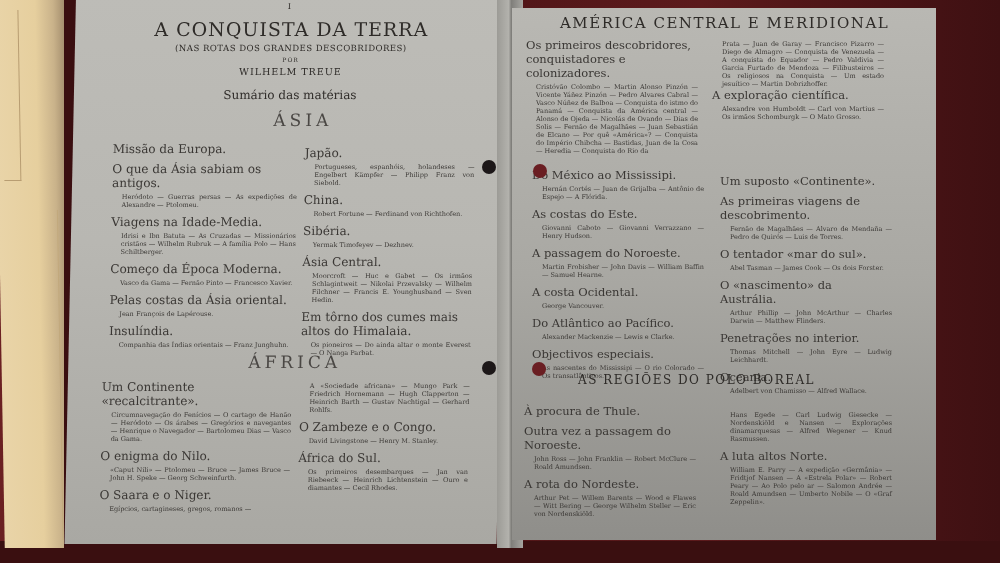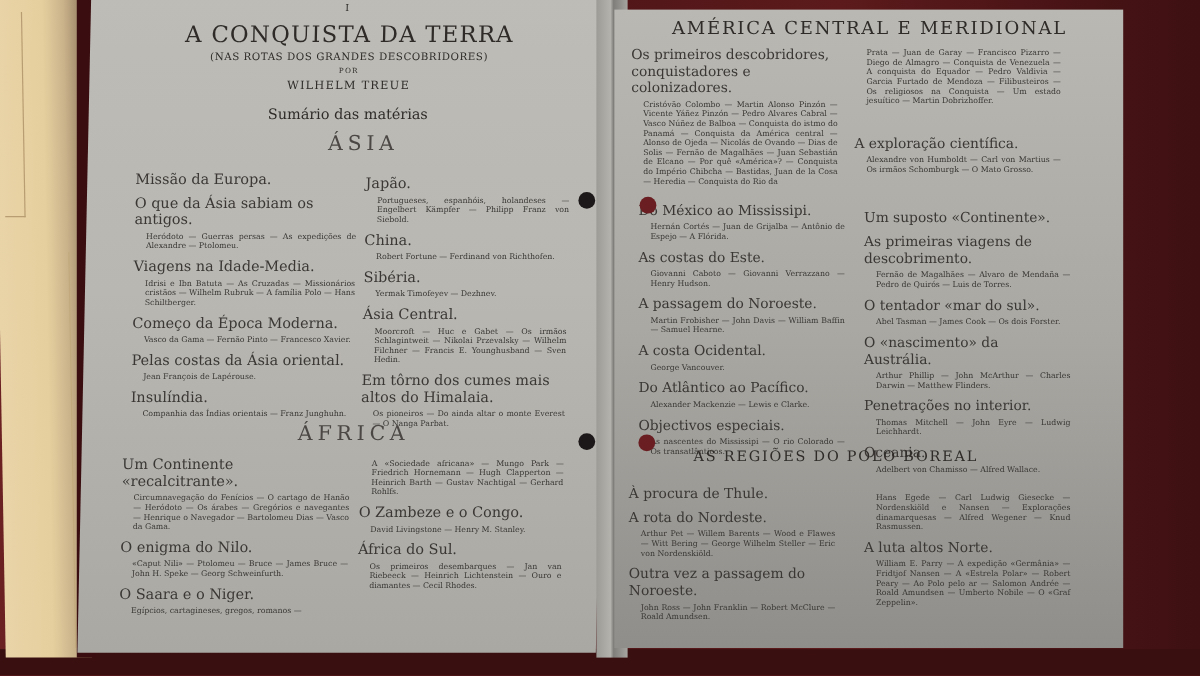--- a/index.html
+++ b/index.html
@@ -156,21 +156,21 @@
   <div class="rtitle" style="left:48px;top:6px;">AMÉRICA CENTRAL E MERIDIONAL</div>
 
   <div class="col rcol" style="left:14px;top:30px;width:172px;">
     <div class="entry">
       <div class="h">Os primeiros descobridores, conquistadores e colonizadores.</div>
       <div class="d">Cristóvão Colombo — Martin Alonso Pinzón — Vicente Yáñez Pinzón — Pedro Alvares Cabral — Vasco Núñez de Balboa — Conquista do istmo do Panamá — Conquista da América central — Alonso de Ojeda — Nicolás de Ovando — Dias de Solis — Fernão de Magalhães — Juan Sebastián de Elcano — Por quê «América»? — Conquista do Império Chibcha — Bastidas, Juan de la Cosa — Heredia — Conquista do Rio da</div>
     </div>
   </div>
 
   <div class="col rcol" style="left:200px;top:32px;width:172px;">
-    <div class="entry" style="margin-bottom:24px">
+    <div class="entry" style="margin-bottom:0">
       <div class="d" style="margin-top:0">Prata — Juan de Garay — Francisco Pizarro — Diego de Almagro — Conquista de Venezuela — A conquista do Equador — Pedro Valdivia — Garcia Furtado de Mendoza — Filibusteiros — Os religiosos na Conquista — Um estado jesuítico — Martin Dobrizhoffer.</div>
     </div>
     <div class="entry">
       <div class="h">A exploração científica.</div>
       <div class="d">Alexandre von Humboldt — Carl von Martius — Os irmãos Schomburgk — O Mato Grosso.</div>
     </div>
   </div>
 
 
   <div class="col rcol" style="left:20px;top:160px;width:172px;">
@@ -226,27 +226,27 @@
     </div>
   </div>
 
   <div class="rtitle" style="left:66px;top:365px;font-size:12px;">AS REGIÕES DO POLO BOREAL</div>
 
   <div class="col rcol" style="left:12px;top:396px;width:172px;">
     <div class="entry">
       <div class="h">À procura de Thule.</div>
     </div>
     <div class="entry">
+      <div class="h">Outra vez a passagem do Noroeste.</div>
+      <div class="d">John Ross — John Franklin — Robert McClure — Roald Amundsen.</div>
+    </div>
+    <div class="entry">
       <div class="h">A rota do Nordeste.</div>
       <div class="d">Arthur Pet — Willem Barents — Wood e Flawes — Witt Bering — George Wilhelm Steller — Eric von Nordenskiöld.</div>
     </div>
-    <div class="entry">
-      <div class="h">Outra vez a passagem do Noroeste.</div>
-      <div class="d">John Ross — John Franklin — Robert McClure — Roald Amundsen.</div>
-    </div>
   </div>
 
   <div class="col rcol" style="left:208px;top:400px;width:172px;">
     <div class="entry">
       <div class="d">Hans Egede — Carl Ludwig Giesecke — Nordenskiöld e Nansen — Explorações dinamarquesas — Alfred Wegener — Knud Rasmussen.</div>
     </div>
     <div class="entry">
       <div class="h">A luta altos Norte.</div>
       <div class="d">William E. Parry — A expedição «Germânia» — Fridtjof Nansen — A «Estrela Polar» — Robert Peary — Ao Polo pelo ar — Salomon Andrée — Roald Amundsen — Umberto Nobile — O «Graf Zeppelin».</div>
     </div>

